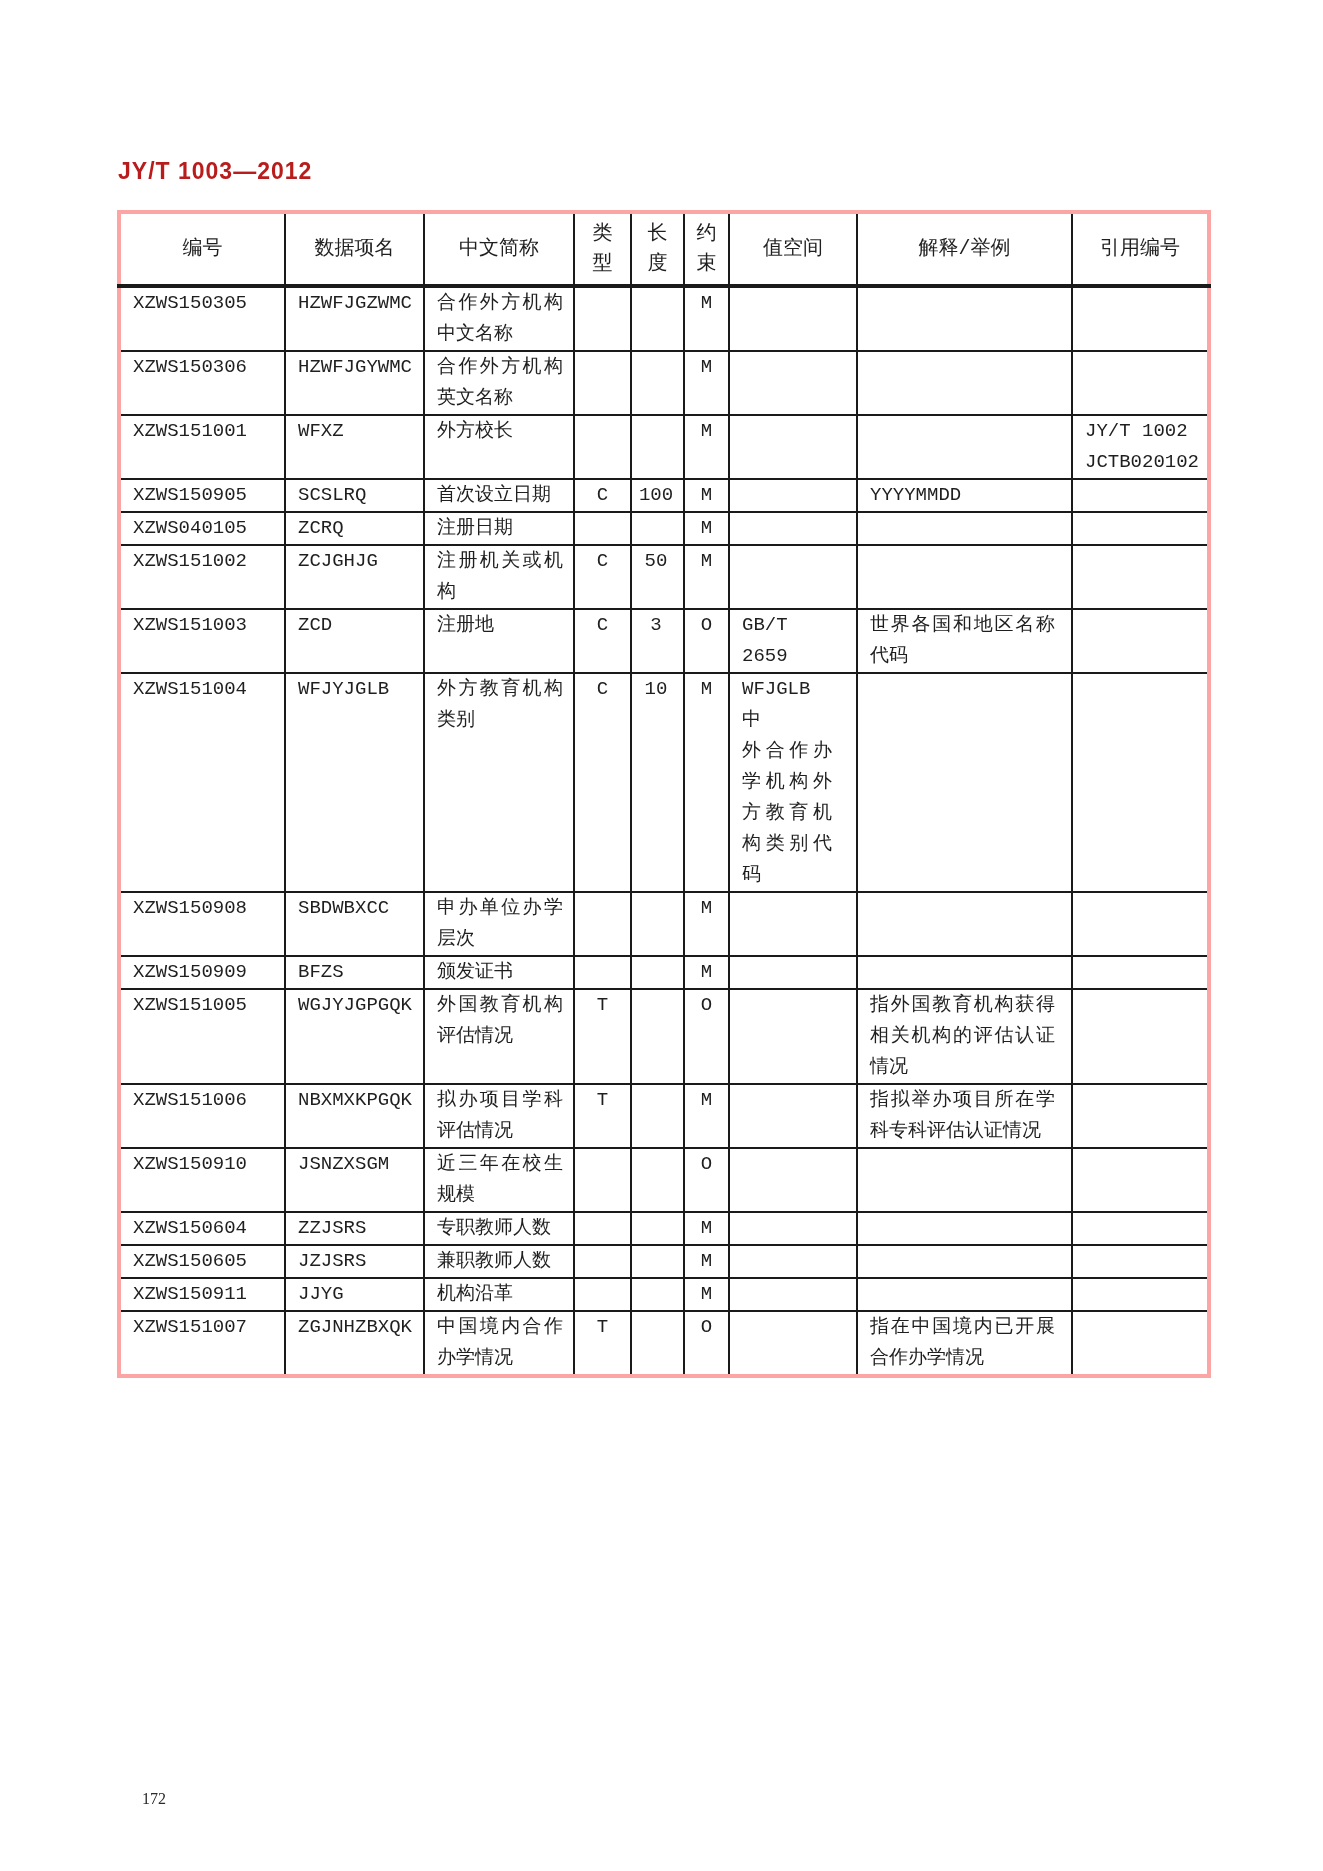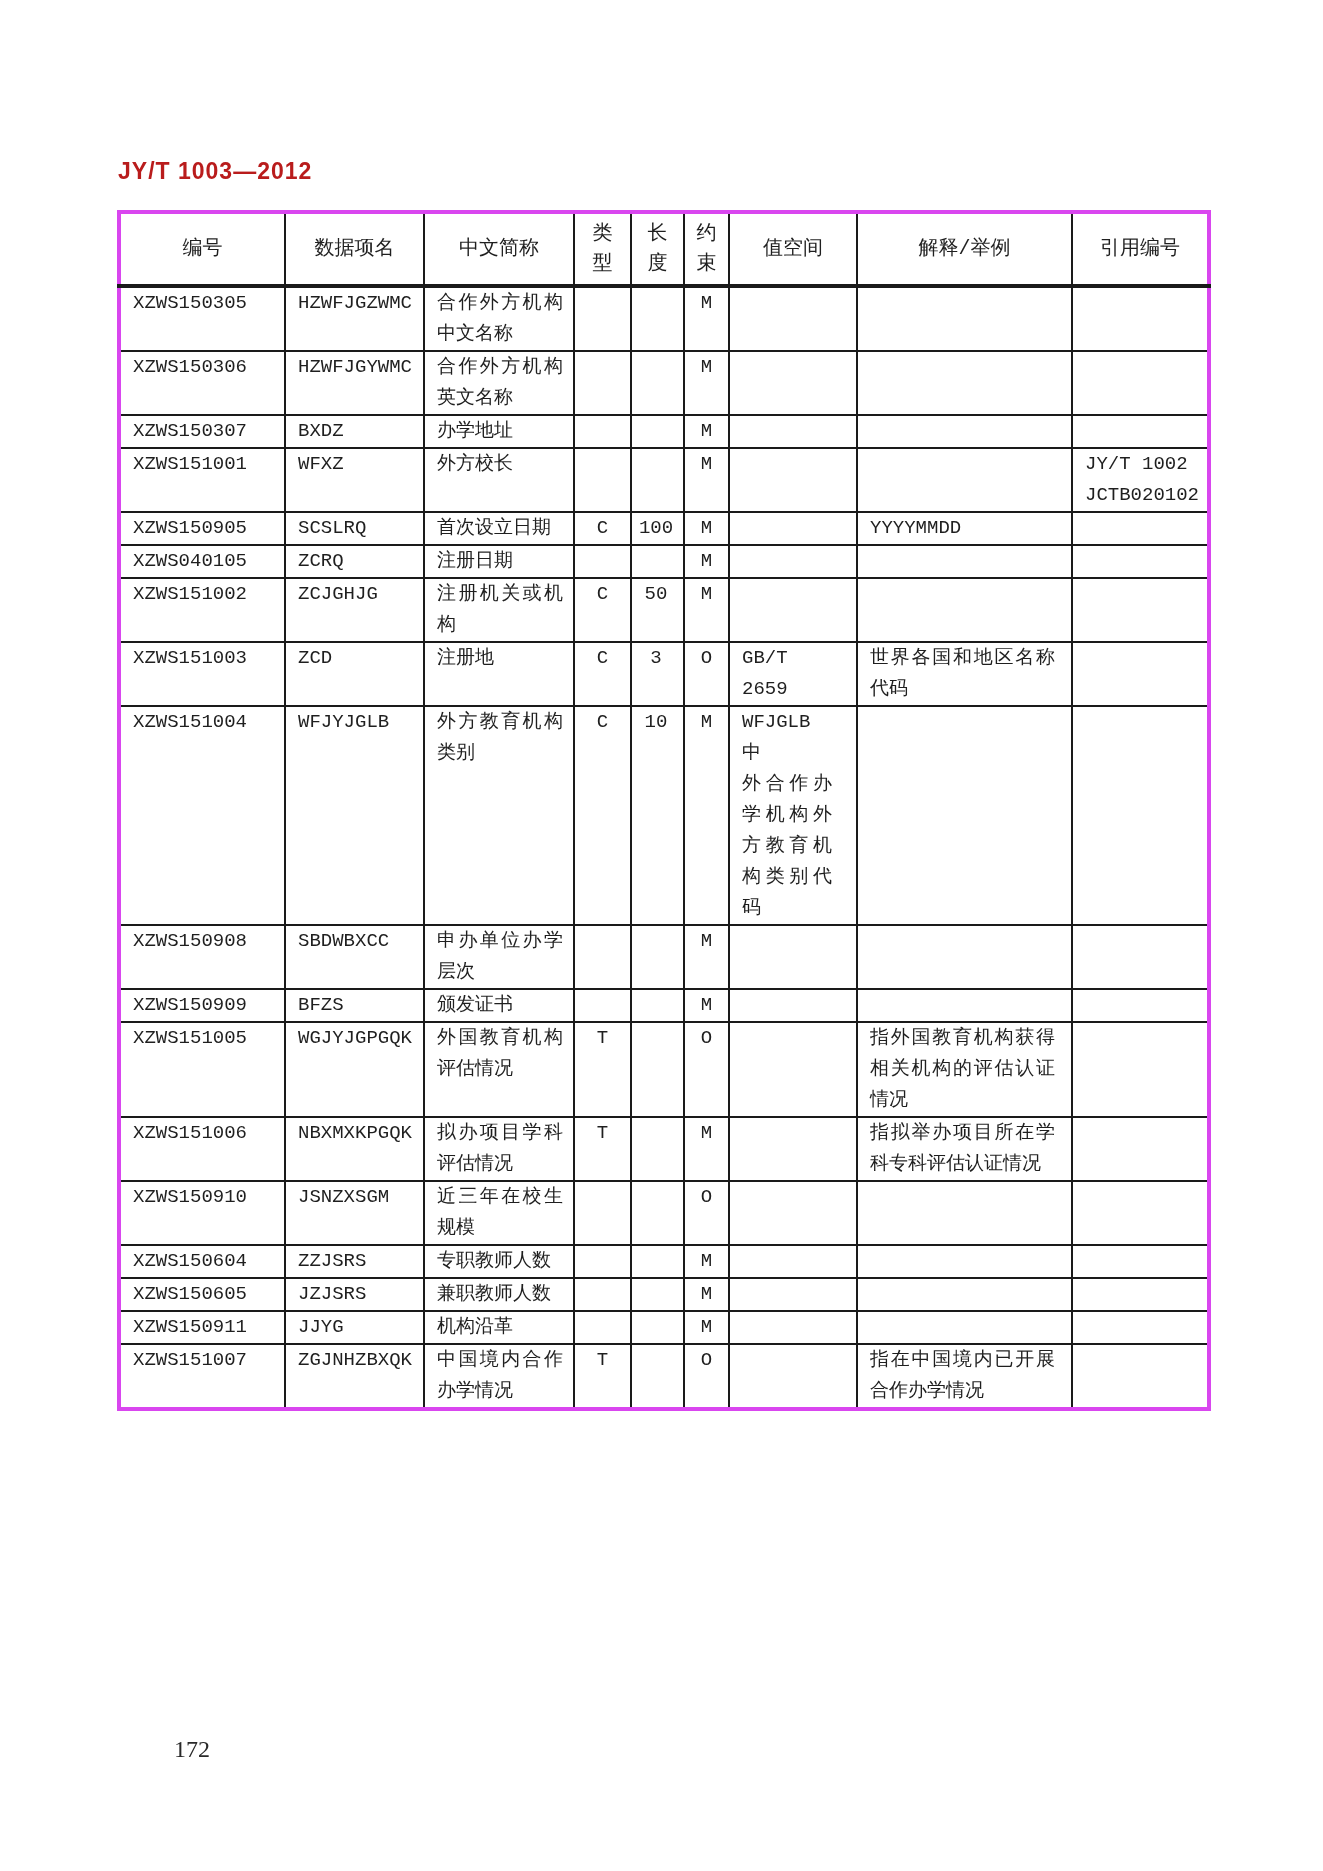--- a/index.html
+++ b/index.html
@@ -24,21 +24,21 @@
     letter-spacing: 1px;
     color: #b91c1c;
   }
   table.data-table {
     position: absolute;
     left: 117px;
     top: 210px;
     width: 1090px;
     table-layout: fixed;
     border-collapse: collapse;
-    border: 4px solid #d946ef;
+    border: 4px solid #fca5a5;
   }
   .data-table th, .data-table td {
     border: 2px solid #1a1a1a;
     overflow: hidden;
   }
   .data-table thead th {
     border-bottom: 4px solid #1a1a1a;
     font-weight: normal;
     font-size: 20px;
     line-height: 30px;
@@ -72,25 +72,24 @@
     margin-left: 43px;
   }
   .data-table td.col-space {
     text-align: justify;
     text-align-last: justify;
     padding-right: 24px;
   }
   .page-number {
     position: absolute;
     left: 142px;
-    top: 1736px;
+    top: 1790px;
     font-family: "Liberation Serif", "DejaVu Serif", serif;
-    font-size: 24px;
+    font-size: 16px;
     color: #2a2a2a;
-    margin-left: 32px;
   }
 </style>
 </head>
 <body>
 
 <div class="doc-number">JY/T 1003—2012</div>
 
 <table class="data-table">
   <colgroup>
     <col style="width:166px">
@@ -136,31 +135,20 @@
         <td class="col-name">HZWFJGYWMC</td>
         <td class="col-cn">合作外方机构英文名称</td>
         <td class="col-type"></td>
         <td class="col-len"></td>
         <td class="col-cons">M</td>
         <td class="col-space"></td>
         <td class="col-explain"></td>
         <td class="col-ref"></td>
       </tr>
       <tr>
-        <td class="col-code">XZWS150307</td>
-        <td class="col-name">BXDZ</td>
-        <td class="col-cn">办学地址</td>
-        <td class="col-type"></td>
-        <td class="col-len"></td>
-        <td class="col-cons">M</td>
-        <td class="col-space"></td>
-        <td class="col-explain"></td>
-        <td class="col-ref"></td>
-      </tr>
-      <tr>
         <td class="col-code">XZWS151001</td>
         <td class="col-name">WFXZ</td>
         <td class="col-cn">外方校长</td>
         <td class="col-type"></td>
         <td class="col-len"></td>
         <td class="col-cons">M</td>
         <td class="col-space"></td>
         <td class="col-explain"></td>
         <td class="col-ref">JY/T 1002
 JCTB020102</td>

